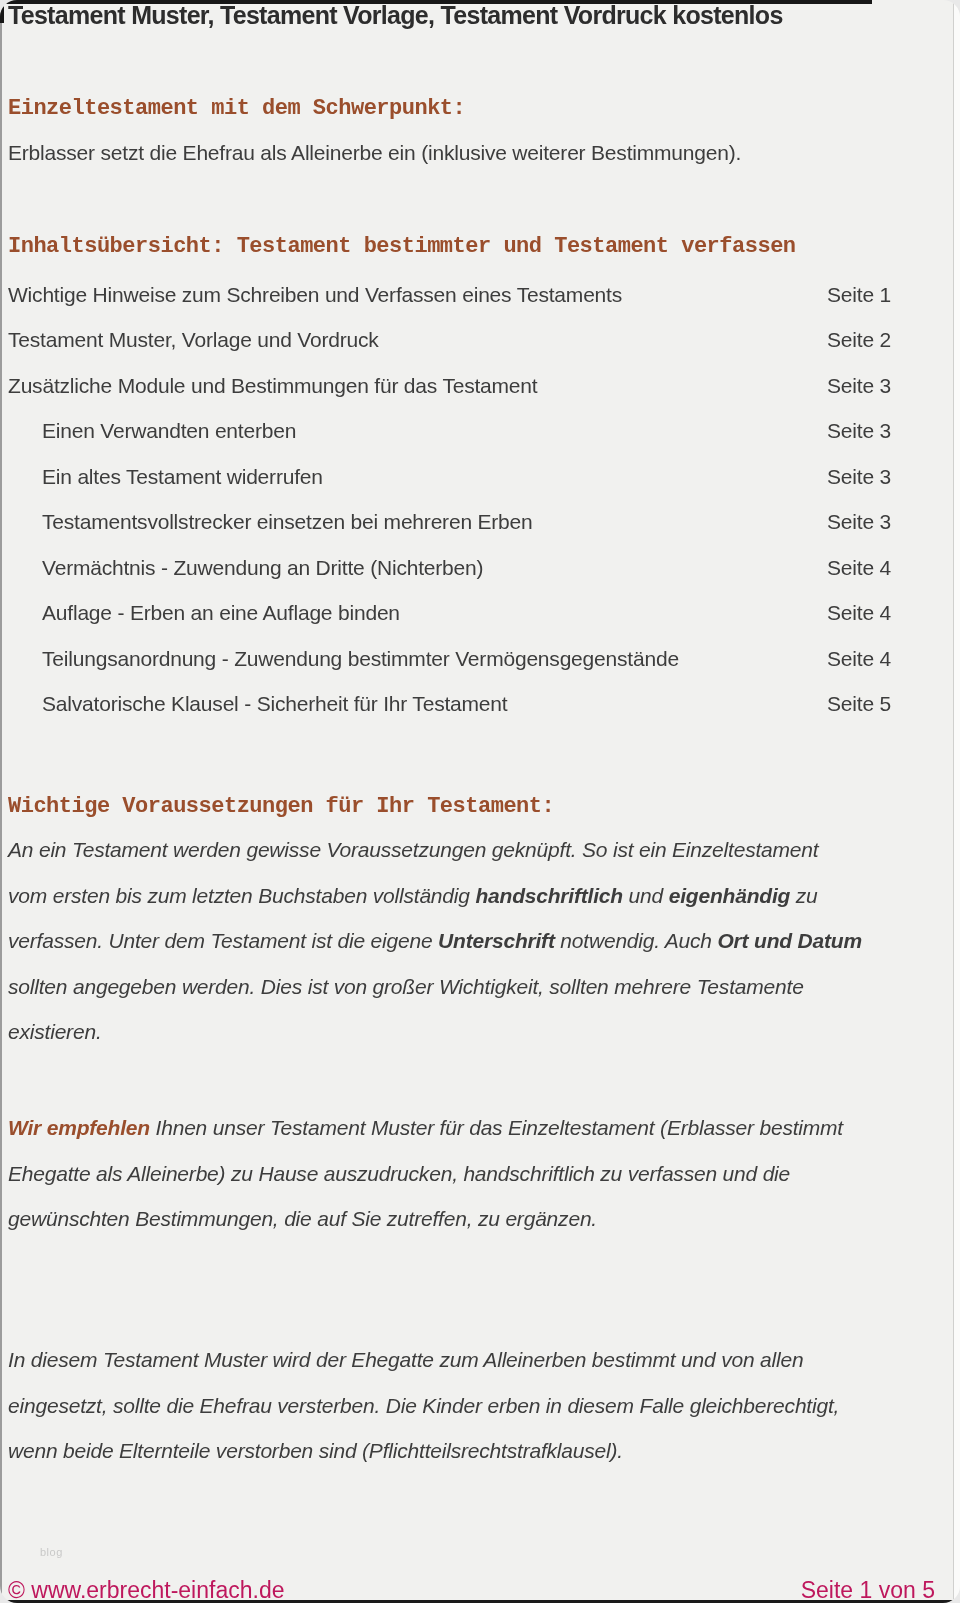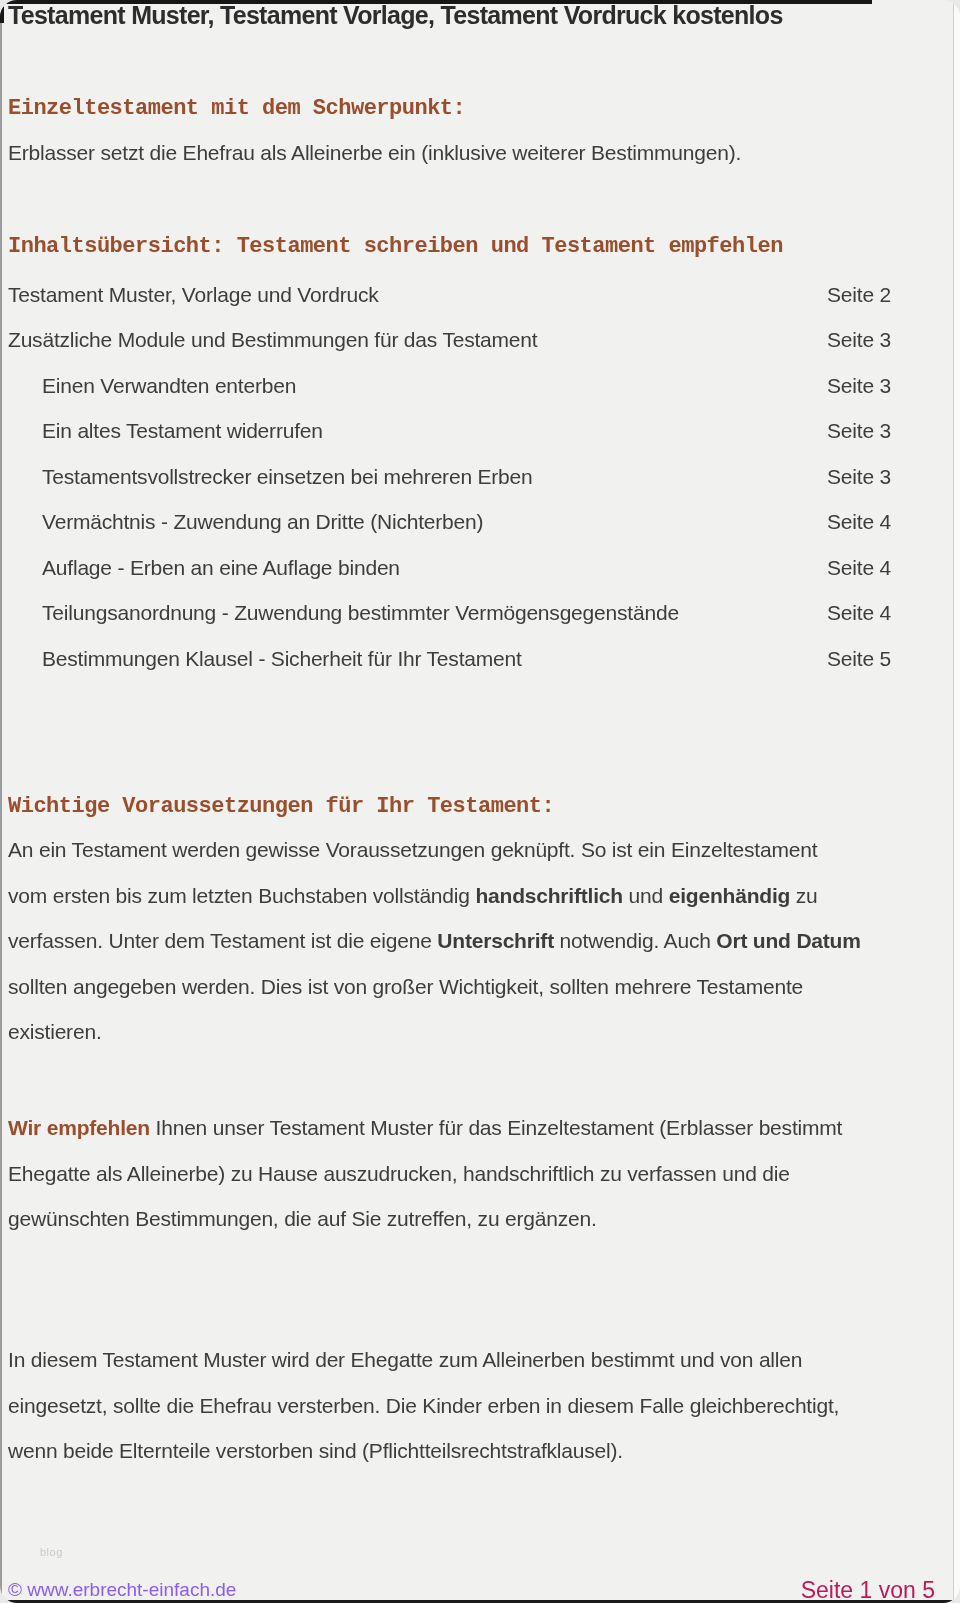--- a/index.html
+++ b/index.html
@@ -40,24 +40,24 @@
 
   
   .toc-list{top:272px;width:940px;}
   .toc-row{position:relative;height:45.5px;display:flex;align-items:center;}
   .toc-label{font-size:21px;letter-spacing:-0.2px;white-space:nowrap;}
   .toc-row.indent .toc-label{padding-left:34px;}
   .toc-page{position:absolute;left:819px;font-size:21px;letter-spacing:-0.2px;white-space:nowrap;}
 
   
   .watermark{top:1546px;left:40px;font-size:11px;color:#c9c9c8;letter-spacing:0.5px;}
-  .footer-copy{top:1578px;font-size:19px;line-height:24px;color:#8b5cf6;text-decoration:none;white-space:nowrap;}
+  .footer-copy{top:1578px;font-size:23px;line-height:24px;color:#be185d;text-decoration:none;white-space:nowrap;}
   .footer-page{top:1578px;left:auto;right:25px;font-size:23px;line-height:24px;color:#be185d;white-space:nowrap;}
 
-  .para{position:absolute;left:8px;}
+  .para{position:absolute;left:8px;font-style:italic;}
   #para-requirements{top:827px;}
   #para-recommendation{top:1105px;}
   #para-notes{top:1337px;}
   #heading-requirements{top:792px;}
   #heading-notes{top:1299px;}
   #heading-intro{top:94px;}
   #heading-toc{top:232px;}
 </style>
 </head>
 <body>
@@ -68,22 +68,26 @@
   <div class="border-left"></div>
   <div class="corner-left"></div>
   <div class="right-strip"></div>
   <div class="border-bottom"></div>
 
   <div class="abs doc-title">Testament Muster, Testament Vorlage, Testament Vordruck kostenlos</div>
 
   <div id="heading-intro" class="abs heading accent">Einzeltestament mit dem Schwerpunkt:</div>
   <div class="abs intro-text">Erblasser setzt die Ehefrau als Alleinerbe ein (inklusive weiterer Bestimmungen).</div>
 
-  <div id="heading-toc" class="abs heading accent">Inhaltsübersicht: Testament schreiben und Testament empfehlen</div>
+  <div id="heading-toc" class="abs heading accent">Inhaltsübersicht: Testament bestimmter und Testament verfassen</div>
   <div class="abs toc-list">
+      <div class="toc-row">
+      <span class="toc-label">Wichtige Hinweise zum Schreiben und Verfassen eines Testaments</span>
+      <span class="toc-page">Seite 1</span>
+    </div>
       <div class="toc-row">
       <span class="toc-label">Testament Muster, Vorlage und Vordruck</span>
       <span class="toc-page">Seite 2</span>
     </div>
       <div class="toc-row">
       <span class="toc-label">Zusätzliche Module und Bestimmungen für das Testament</span>
       <span class="toc-page">Seite 3</span>
     </div>
       <div class="toc-row indent">
       <span class="toc-label">Einen Verwandten enterben</span>
@@ -103,21 +107,21 @@
     </div>
       <div class="toc-row indent">
       <span class="toc-label">Auflage - Erben an eine Auflage binden</span>
       <span class="toc-page">Seite 4</span>
     </div>
       <div class="toc-row indent">
       <span class="toc-label">Teilungsanordnung - Zuwendung bestimmter Vermögensgegenstände</span>
       <span class="toc-page">Seite 4</span>
     </div>
       <div class="toc-row indent">
-      <span class="toc-label">Bestimmungen Klausel - Sicherheit für Ihr Testament</span>
+      <span class="toc-label">Salvatorische Klausel - Sicherheit für Ihr Testament</span>
       <span class="toc-page">Seite 5</span>
     </div>
     </div>
 
   <div id="heading-requirements" class="abs heading accent">Wichtige Voraussetzungen für Ihr Testament:</div>
   <div id="para-requirements" class="para">
       <div class="rl-line"><span>An ein Testament werden gewisse Voraussetzungen geknüpft. So ist ein Einzeltestament</span></div>
       <div class="rl-line"><span>vom ersten bis zum letzten Buchstaben vollständig </span><span class="b">handschriftlich</span><span> und </span><span class="b">eigenhändig</span><span> zu</span></div>
       <div class="rl-line"><span>verfassen. Unter dem Testament ist die eigene </span><span class="b">Unterschrift</span><span> notwendig. Auch </span><span class="b">Ort und Datum</span></div>
       <div class="rl-line"><span>sollten angegeben werden. Dies ist von großer Wichtigkeit, sollten mehrere Testamente</span></div>

